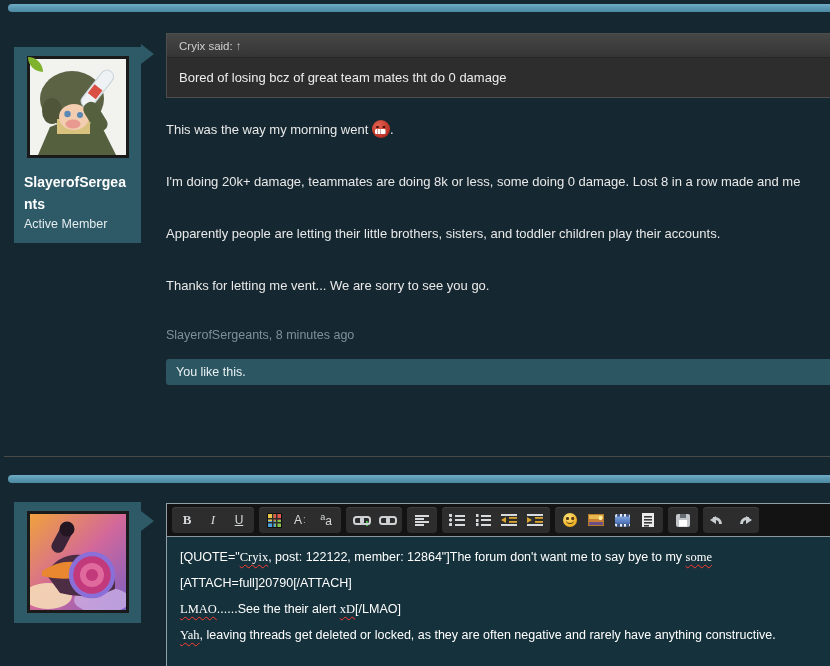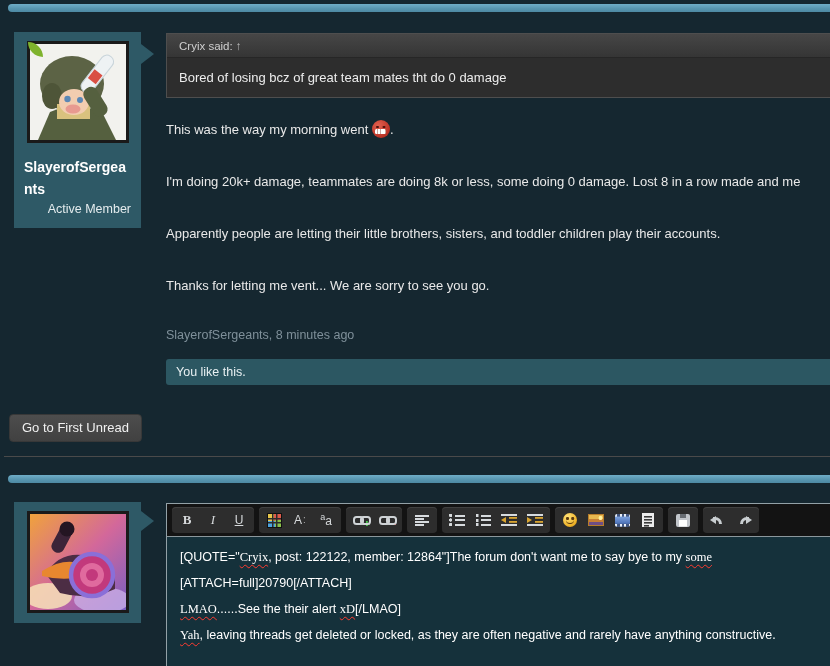--- a/index.html
+++ b/index.html
@@ -9,33 +9,33 @@
 
   
   .accent-bar{position:absolute;left:8px;right:-14px;height:8px;border-radius:5px;
     background:linear-gradient(180deg,#6fadc7 0%,#5896b0 55%,#4d89a3 100%);}
   .bar-top{top:4px;}
   .bar-mid{top:475px;}
   .hdivider{position:absolute;left:4px;right:0;top:456px;height:1px;background:#4a4a4a;}
 
   
   .author-box{position:absolute;left:14px;width:127px;background:#2e5966;box-sizing:border-box;padding:9px 10px 12px;}
-  .author-box.p1{top:32px;min-height:195px;}
+  .author-box.p1{top:47px;min-height:195px;}
   .author-box.p2{top:502px;height:121px;}
   .bubble-arrow{position:absolute;width:0;height:0;border-top:10px solid transparent;
     border-bottom:10px solid transparent;border-left:13px solid #2e5966;}
   .arrow1{left:141px;top:44px;}
   .arrow2{left:141px;top:511px;}
   .avatar{width:96px;height:96px;border:3px solid #1a1a1a;position:relative;display:block;margin:0 auto;}
   .avatar svg{display:block;}
   .online-leaf{position:absolute;left:-2px;top:-2px;width:15px;height:15px;background:#7fb32d;
     border-radius:0 100% 0 100%;}
   .author-name{margin-top:13px;font-size:14px;line-height:22px;font-weight:700;color:#ffffff;
     overflow-wrap:anywhere;cursor:pointer;}
-  .author-title{margin-top:2px;font-size:12.5px;color:#e4ecee;text-align:right;}
+  .author-title{margin-top:2px;font-size:12.5px;color:#e4ecee;}
 
   
   .message{position:absolute;left:166px;top:33px;width:764px;}
   .quote{border:1px solid #4e4e4e;margin-bottom:22px;}
   .quote-header{background:linear-gradient(180deg,#464646,#353535);padding:6px 12px 5px;
     font-size:11.5px;color:#cfcfcf;border-bottom:1px solid #262626;cursor:pointer;}
   .quote-arrow{color:#bdbdbd;margin-left:3px;}
   .quote-body{background:#2d2d2d;padding:12px 12px;font-size:13px;color:#ededed;}
   .msg-p{margin:0 0 32px;font-size:13px;line-height:20px;color:#e9e9e9;white-space:nowrap;}
   .post-meta{font-size:12.5px;color:#7f909a;margin:6px 0 17px;cursor:pointer;}
@@ -190,21 +190,20 @@
         <p class="msg-p">I'm doing 20k+ damage, teammates are doing 8k or less, some doing 0 damage. Lost 8 in a row made and me</p>
         <p class="msg-p">Apparently people are letting their little brothers, sisters, and toddler children play their accounts.</p>
         <p class="msg-p">Thanks for letting me vent... We are sorry to see you go.</p>
       </div>
     <div class="post-meta">SlayerofSergeants, 8 minutes ago</div>
     <div class="like-bar">
       <span>You like this.</span>
     </div>
   </div>
 
-  <button class="unread-btn">Go to First Unread</button>
 
   <div class="hdivider"></div>
   <div class="accent-bar bar-mid"></div>
 
   <aside class="author-box p2">
     <span class="avatar">
       <svg viewBox="0 0 96 96" width="96" height="96">
         <defs>
           <linearGradient id="bg2" x1="0" y1="0" x2="1" y2="1">
             <stop offset="0" stop-color="#f0a23c"></stop>

